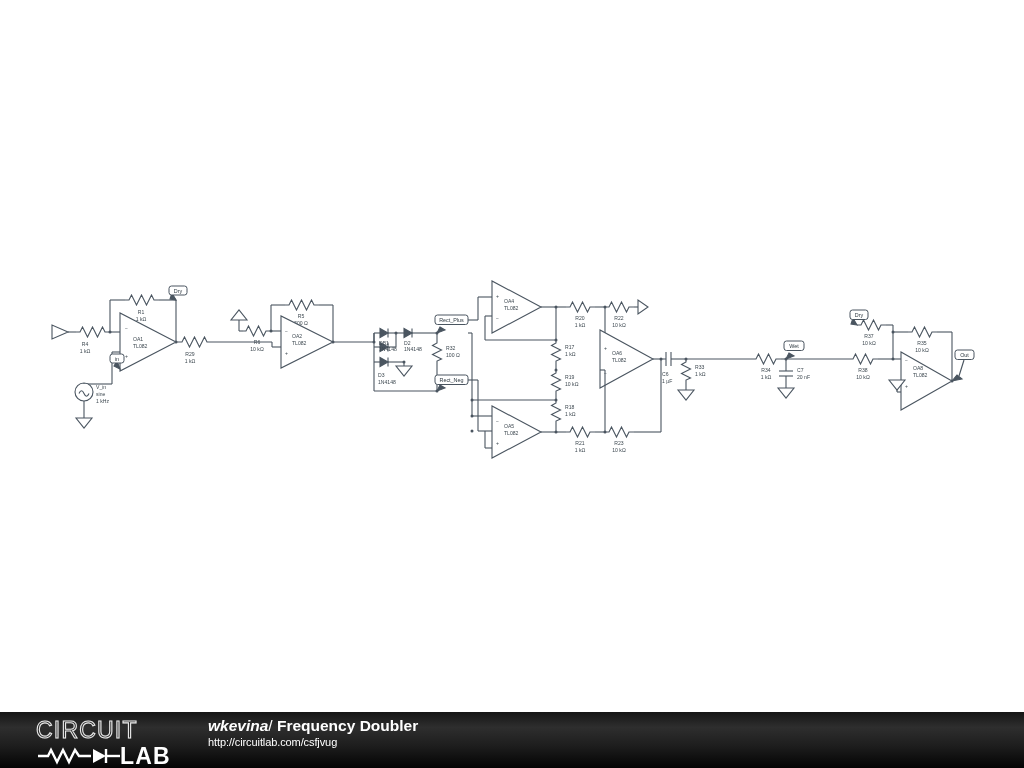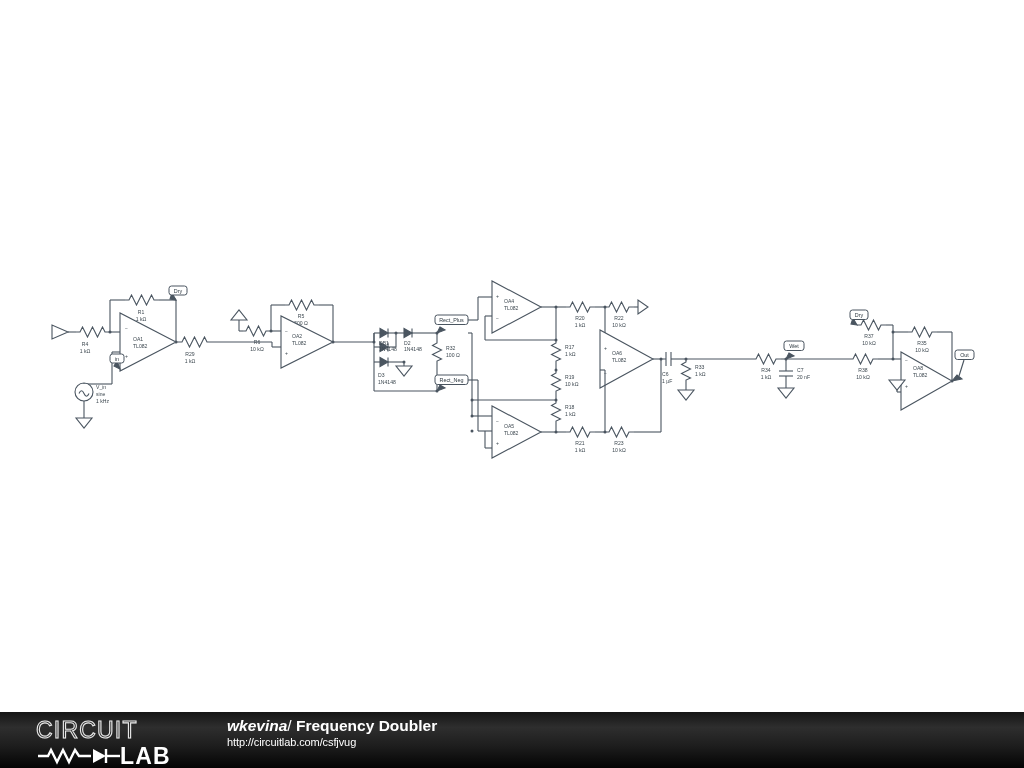--- a/index.html
+++ b/index.html
@@ -30,21 +30,21 @@
         #151515 0%, #2e2e2e 26%, #1d1d1d 58%, #000000 100%);
     overflow: hidden;
   }
   #footer-logo {
     position: absolute;
     left: 36px; top: 4px;
     width: 166px; height: 50px;
   }
   #footer-text {
     position: absolute;
-    left: 227px; top: 5px;
+    left: 208px; top: 5px;
     color: #ffffff;
     line-height: 1.22;
   }
   #footer-title-line {
     font-size: 15.5px;
     white-space: nowrap;
   }
   #footer-user {
     font-style: italic;
     font-weight: bold;

